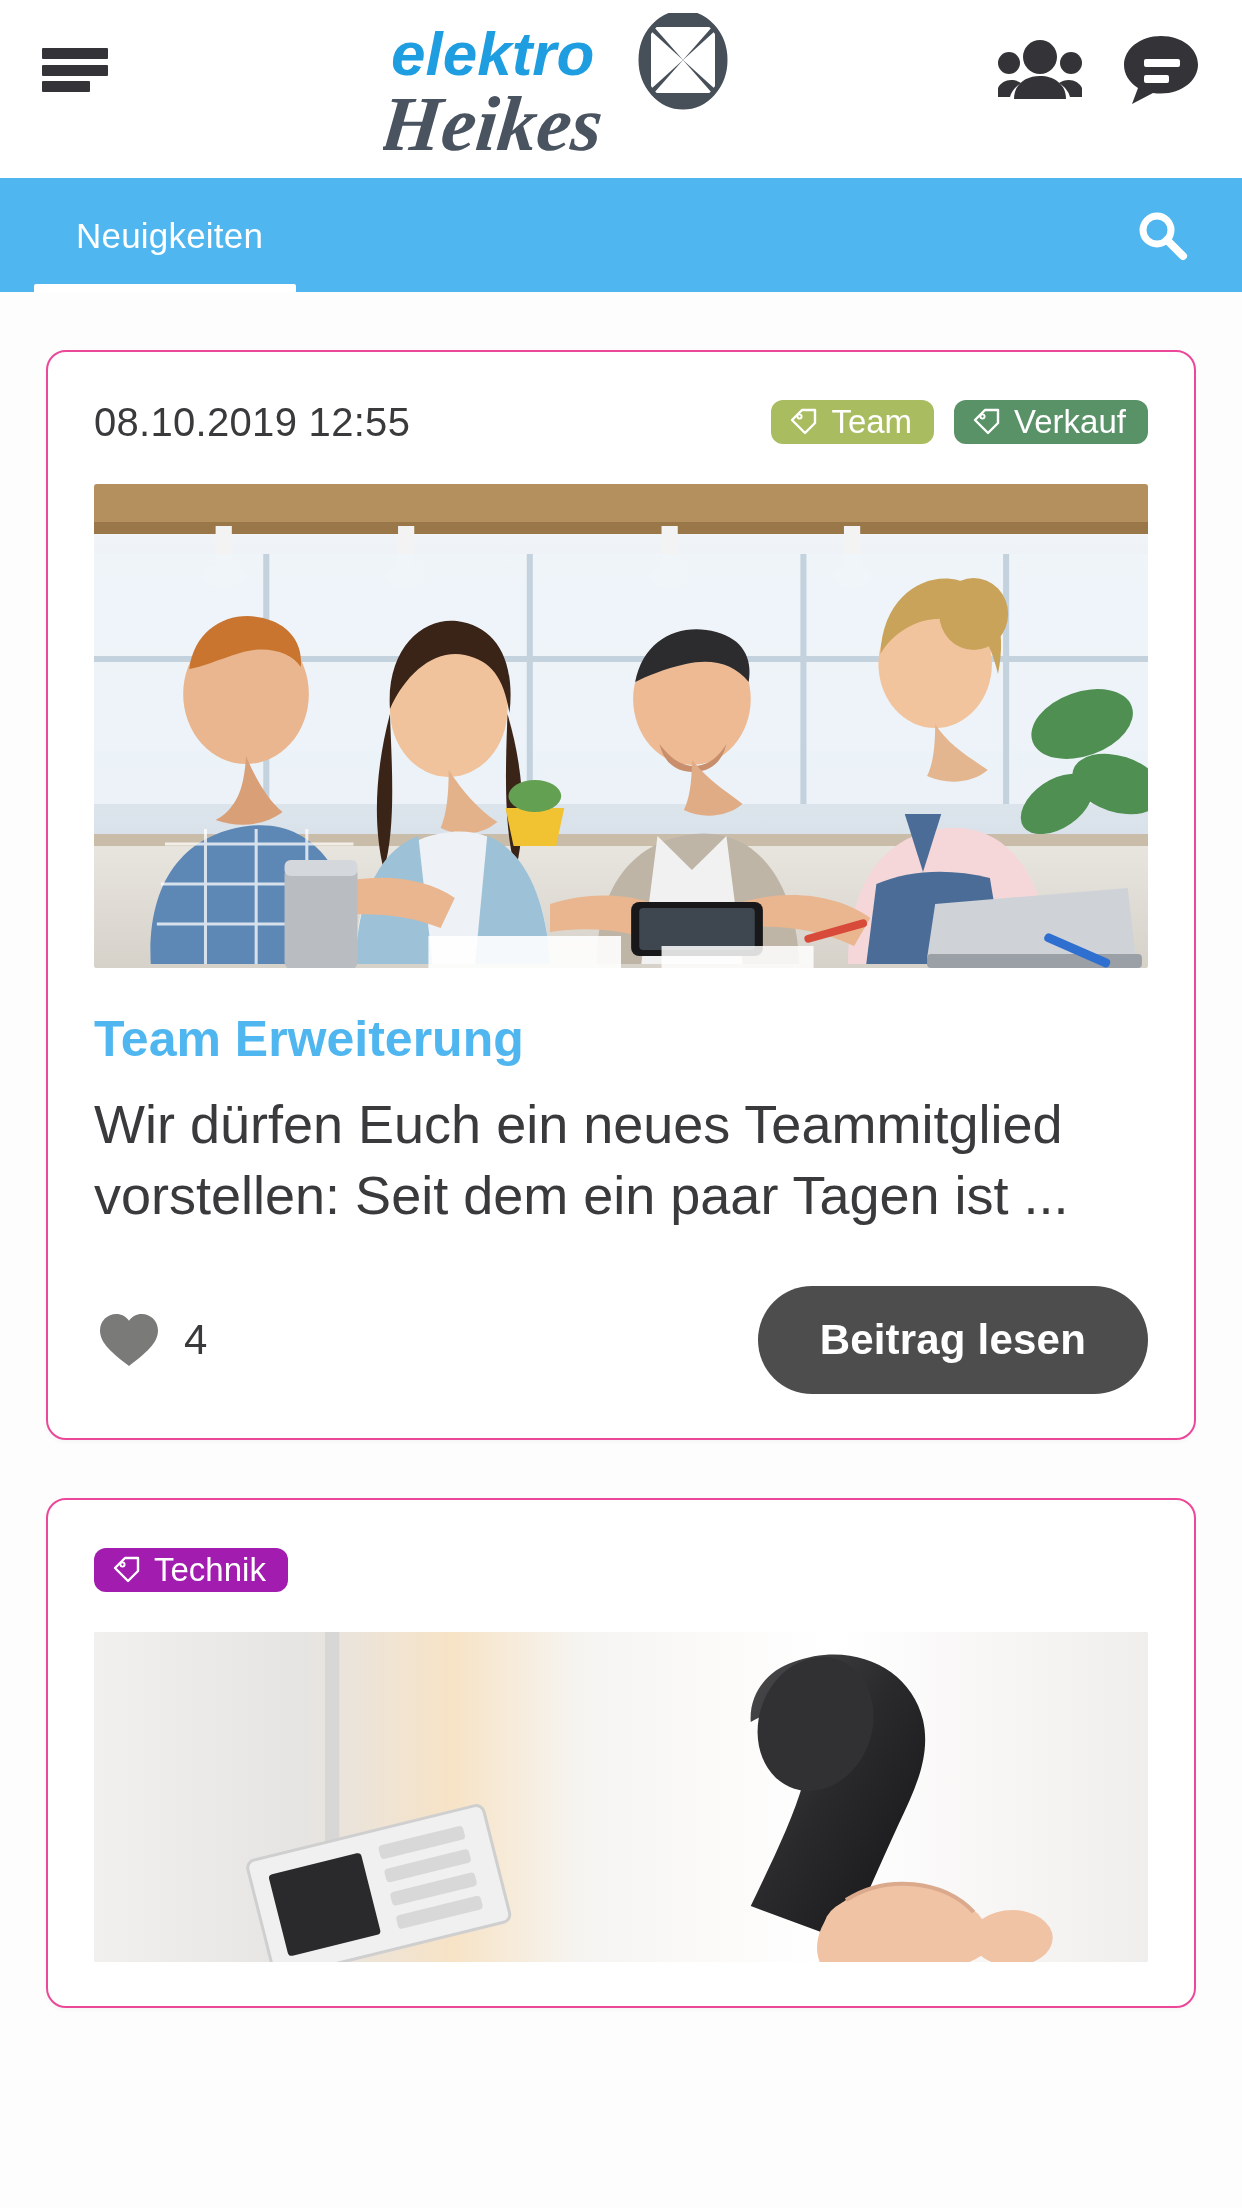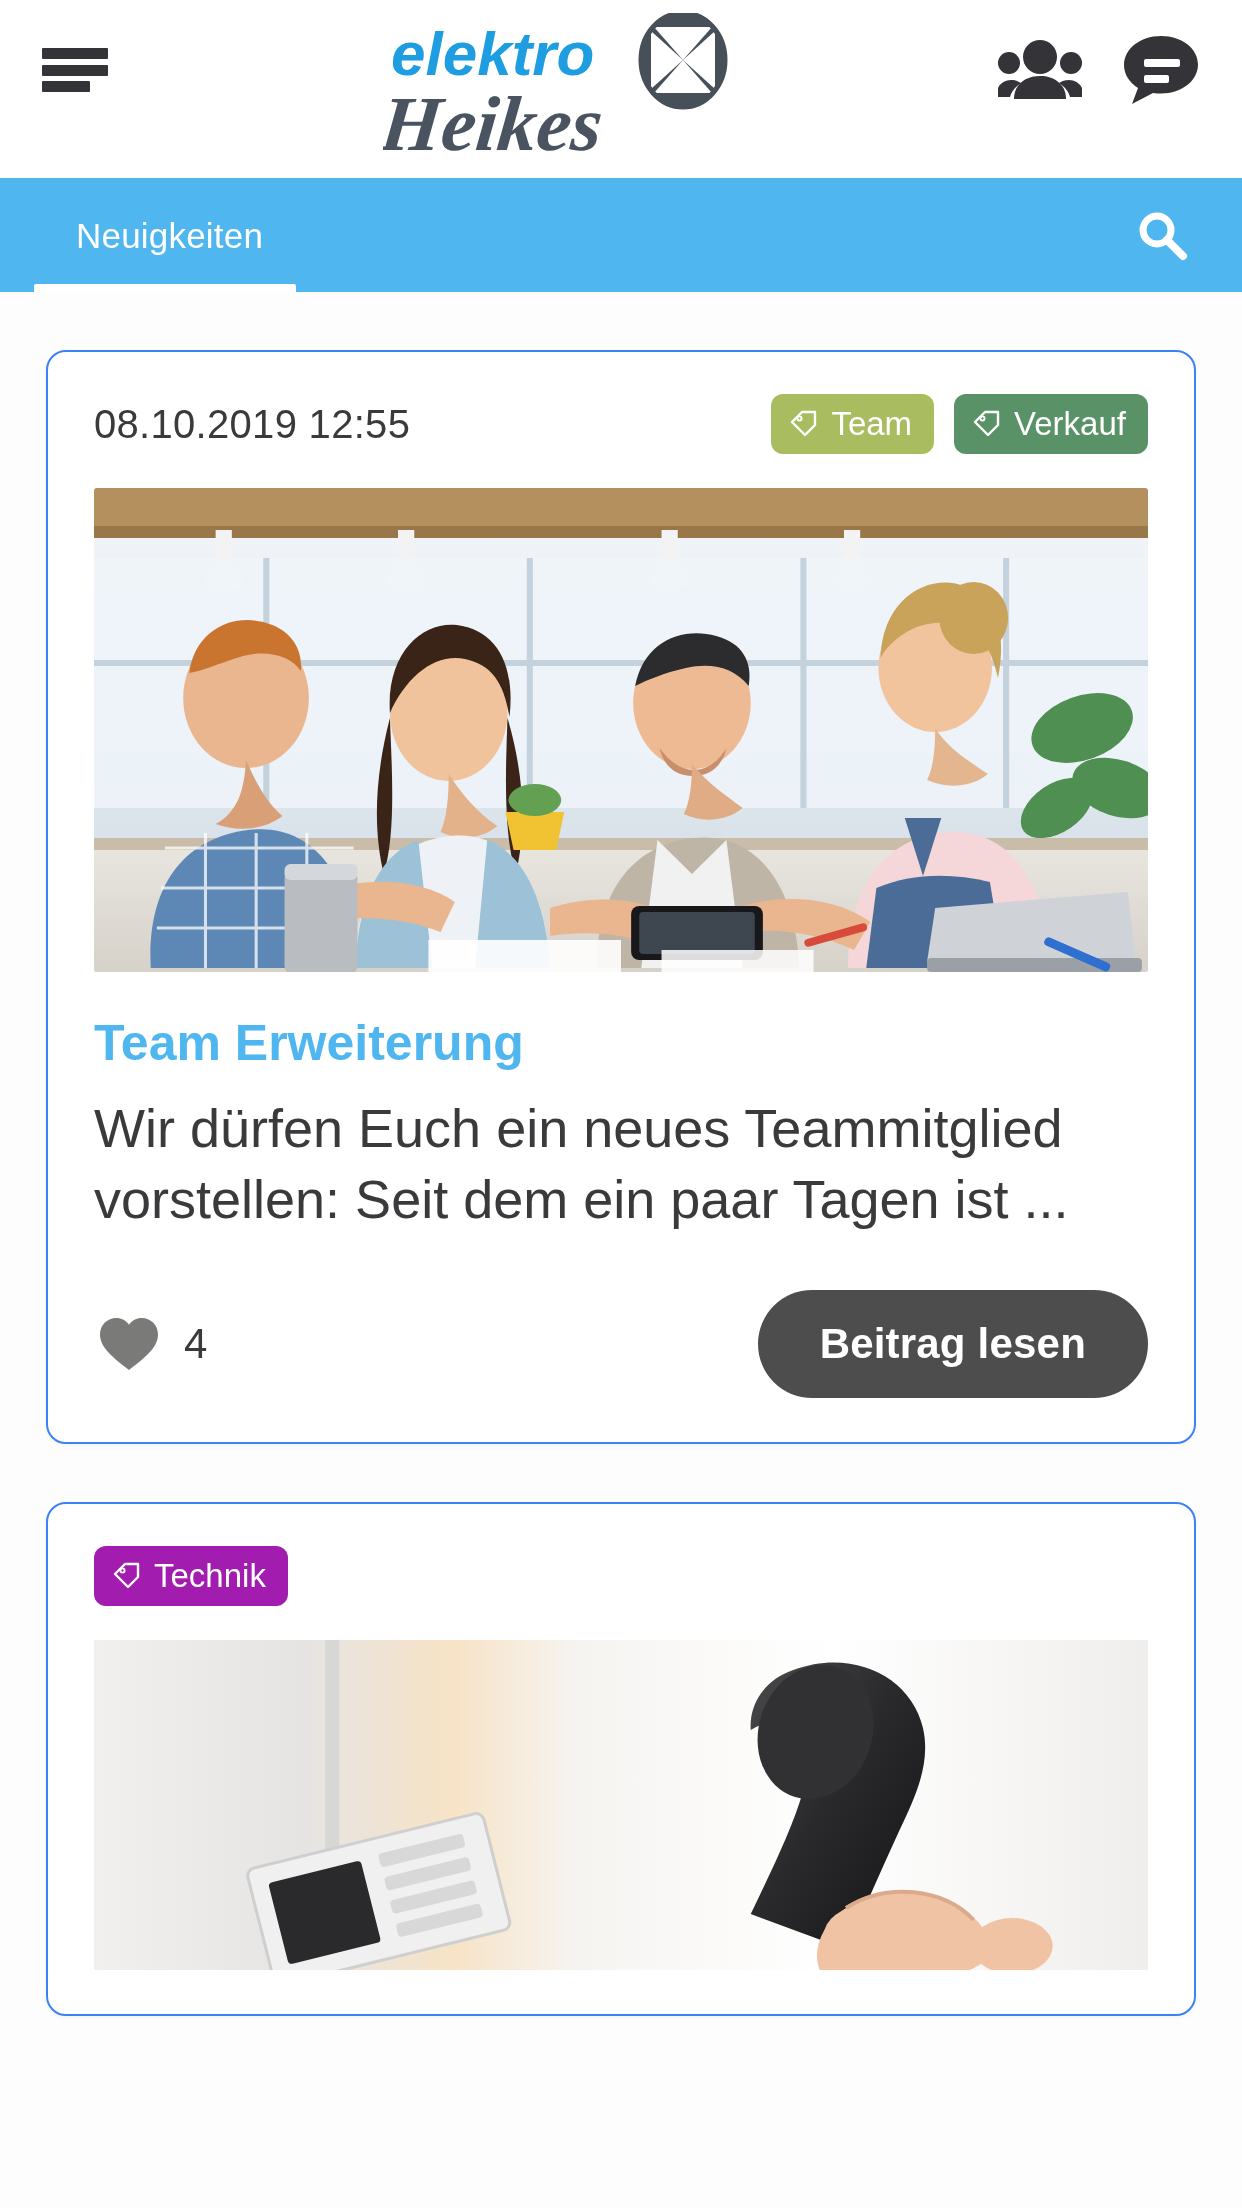--- a/index.html
+++ b/index.html
@@ -110,21 +110,21 @@
     cursor: pointer;
   }
 
   
   .feed {
     padding: 58px 46px 0 46px;
   }
 
   .card {
     background: #ffffff;
-    border: 2px solid #3b82f6;
+    border: 2px solid #ec4899;
     border-radius: 20px;
     box-shadow: 0 2px 5px rgba(0,0,0,0.035);
     padding: 42px 46px 44px 46px;
     margin-bottom: 58px;
     overflow: hidden;
   }
 
   .card-head {
     display: flex;
     align-items: center;
@@ -135,21 +135,21 @@
   .card-date {
     font-size: 40px;
     color: #3a3a3c;
     letter-spacing: 0.3px;
   }
   .tag-row { display: flex; gap: 20px; align-items: center; }
   .tag {
     display: inline-flex;
     align-items: center;
     gap: 12px;
-    height: 60px;
+    height: 44px;
     padding: 0 22px 0 18px;
     border-radius: 12px;
     color: #ffffff;
     font-size: 33px;
     white-space: nowrap;
     cursor: pointer;
   }
   .tag svg { display: block; flex: none; }
 
   .card-image {

